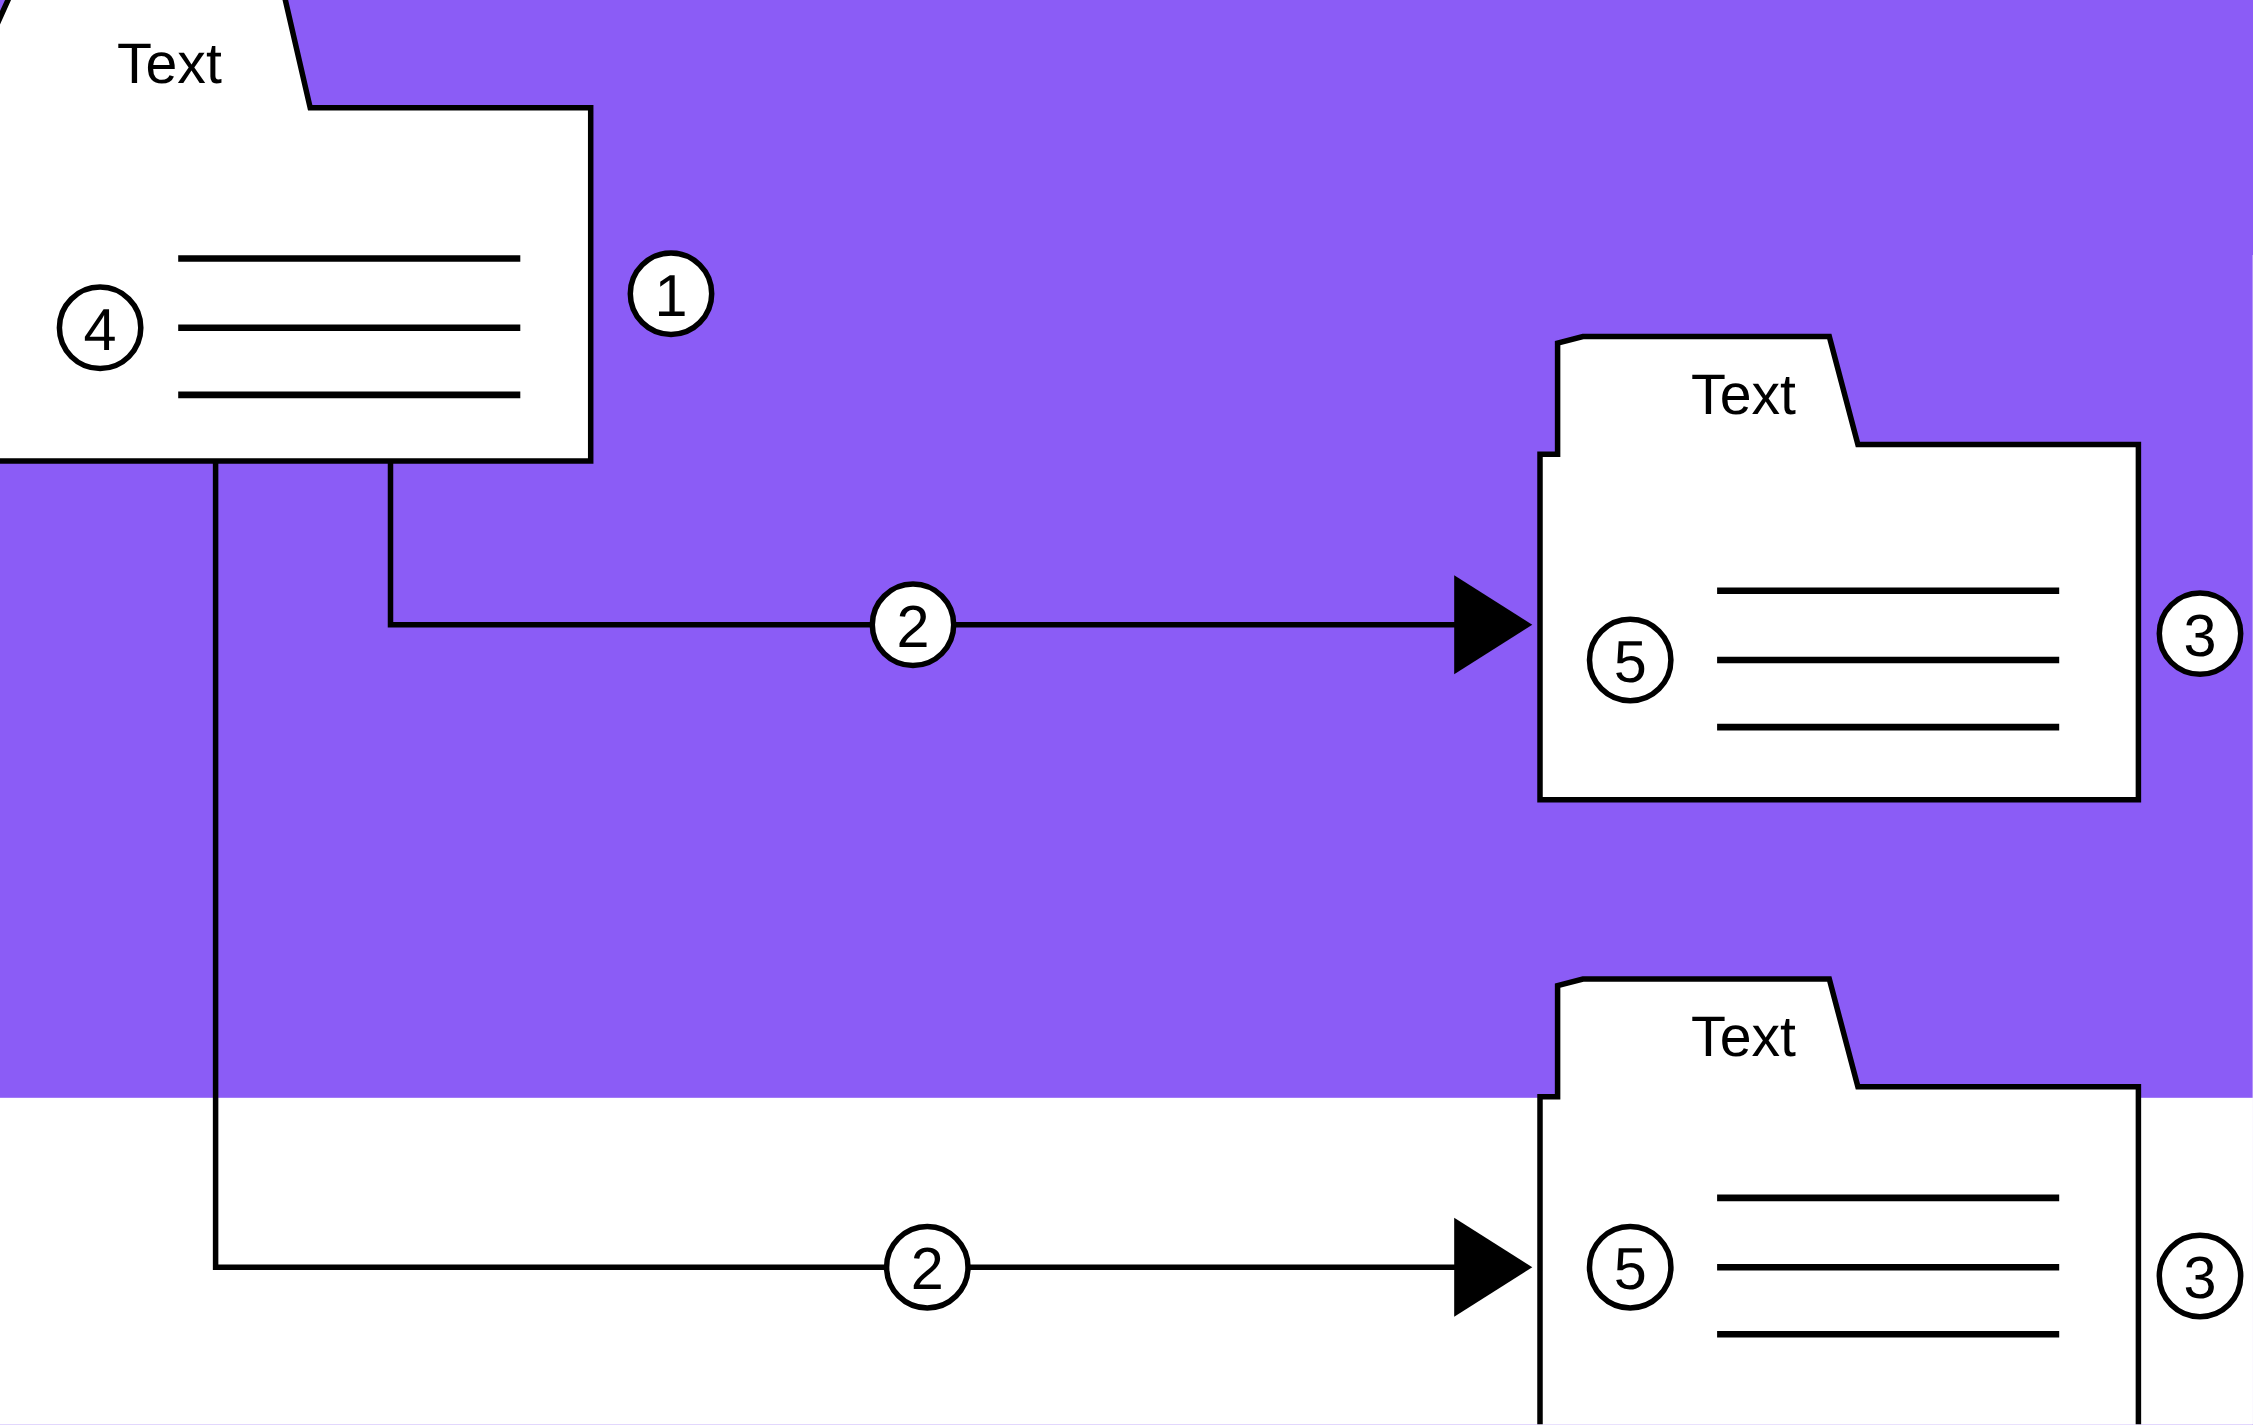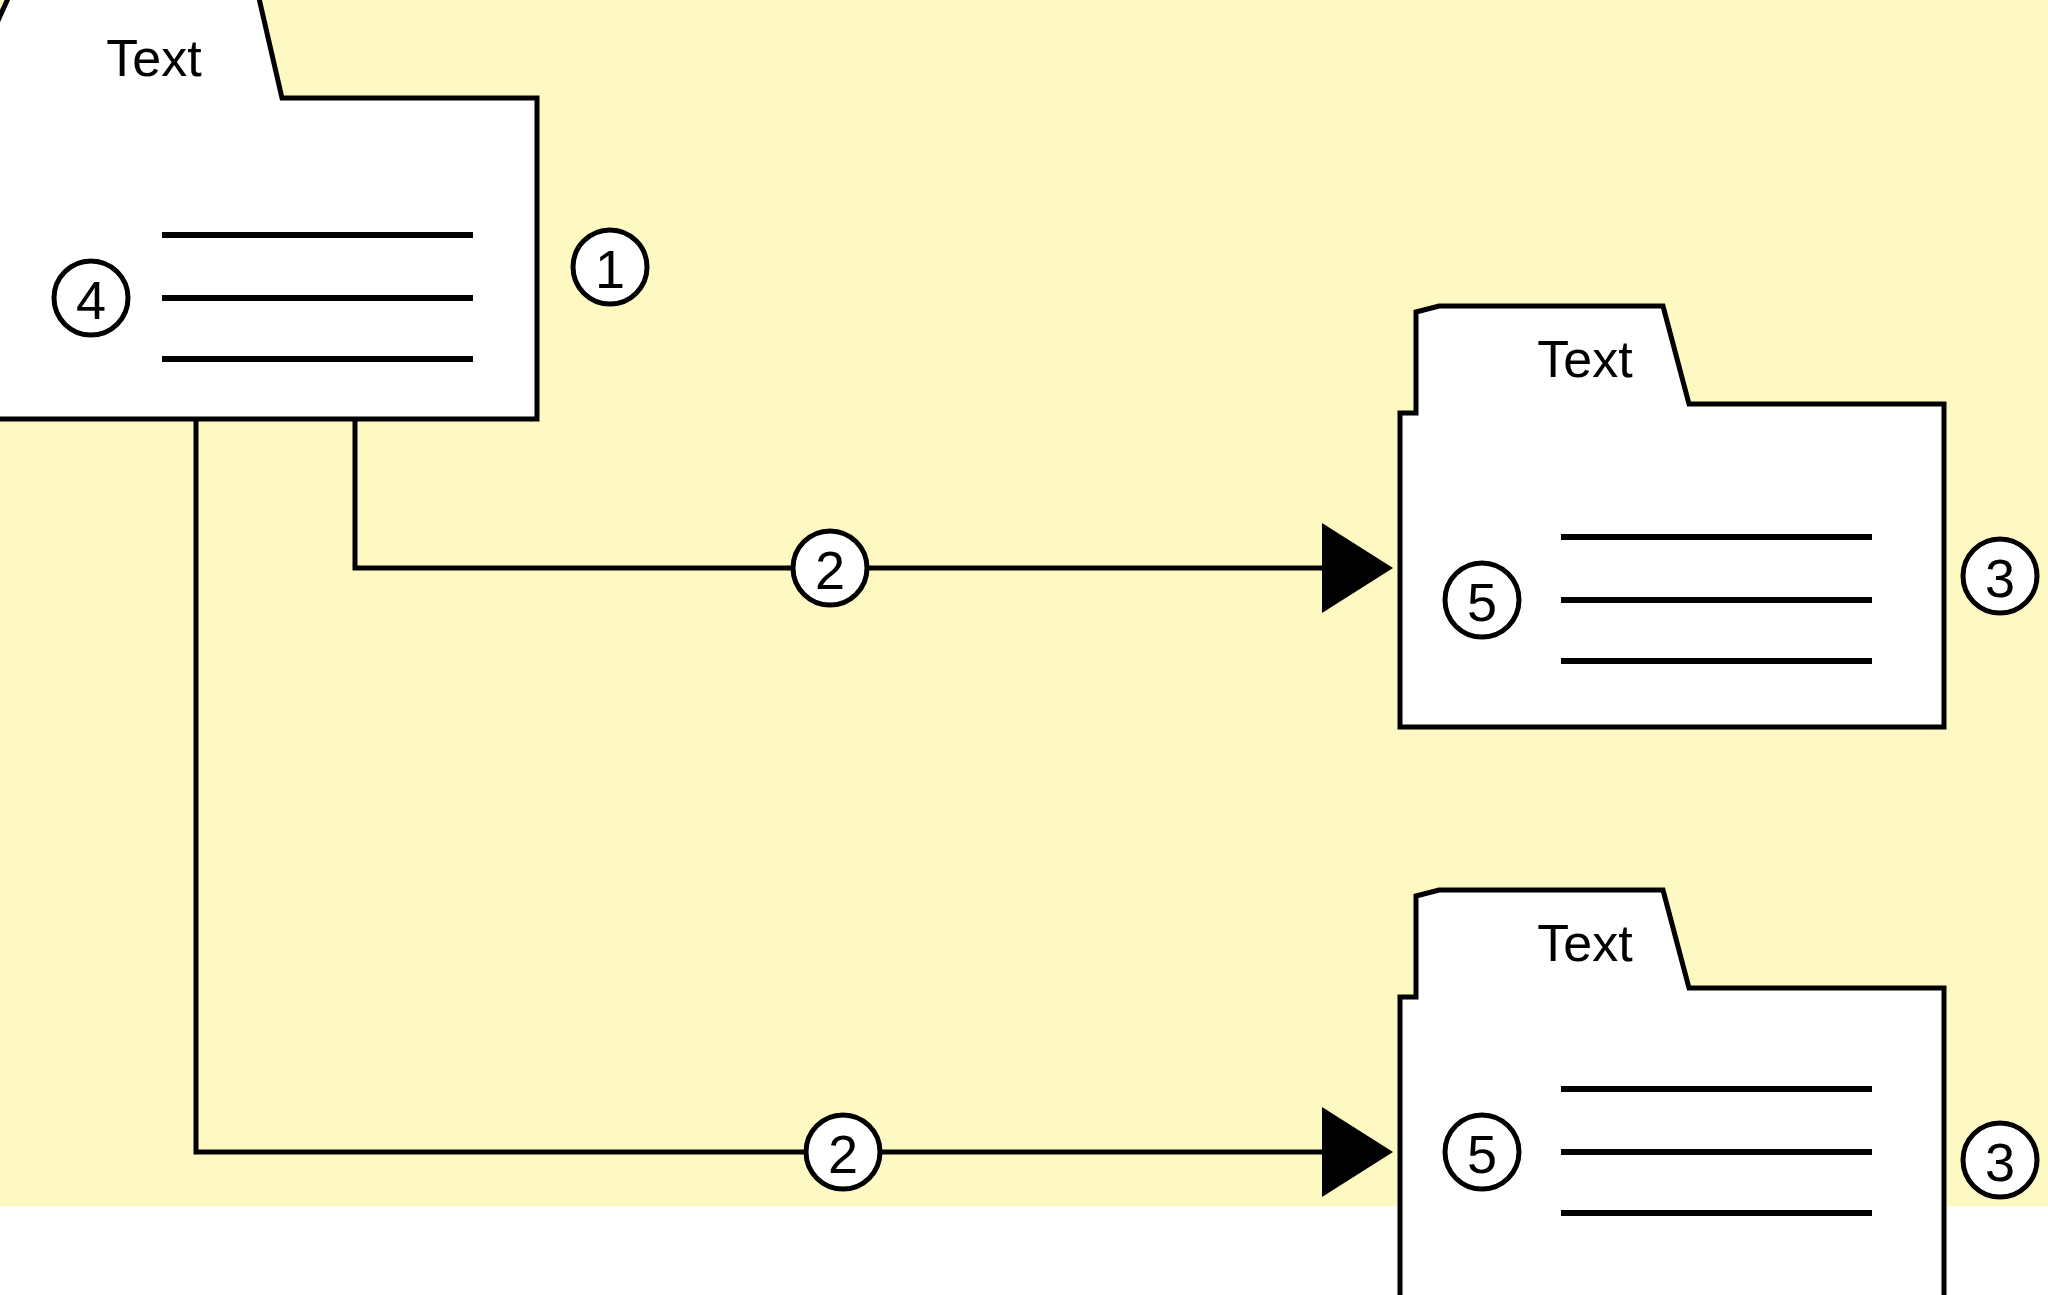--- a/index.html
+++ b/index.html
@@ -9,22 +9,22 @@
   }
   body {
     width: 2048px;
     height: 1295px;
     font-family: "Liberation Sans", sans-serif;
     overflow: hidden;
   }
   #diagram-root {
     position: relative;
     width: 2048px;
-    height: 1206px;
-    background: #fef9c3;
+    height: 998px;
+    background: #8b5cf6;
     text-decoration: underline;
   }
   svg.diagram-canvas {
     display: block;
     width: 2048px;
     height: 1295px;
   }
   .folder-outline {
     fill: #ffffff;
     stroke: #000000;

